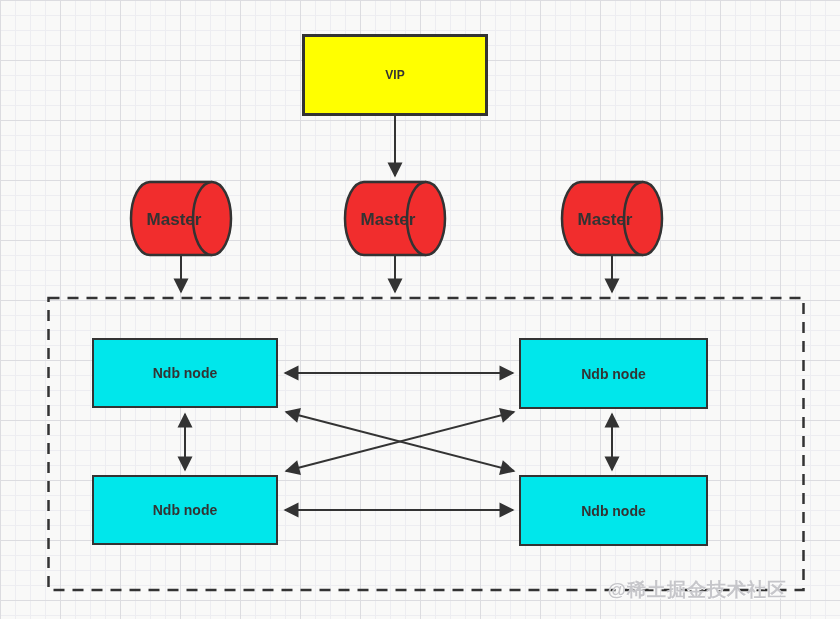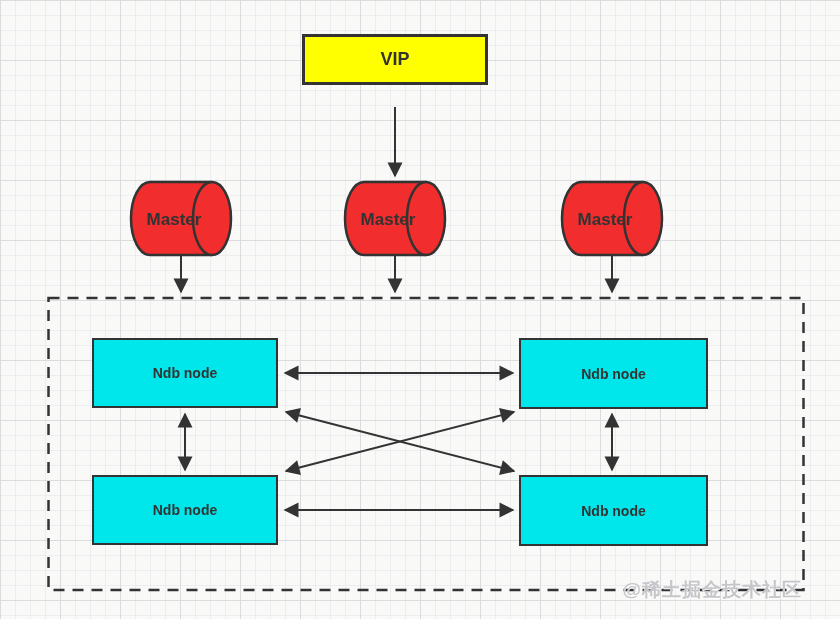--- a/index.html
+++ b/index.html
@@ -67,38 +67,38 @@
     display: flex;
     align-items: center;
     justify-content: center;
     border: 2.5px solid var(--stroke);
     color: var(--stroke);
     font-weight: 700;
   }
 
   .vip-box {
     left: 302px; top: 34px;
-    width: 186px; height: 51px;
+    width: 186px; height: 82px;
     background: var(--vip-fill);
     border-width: 3px;
-    font-size: 18px;
+    font-size: 12px;
   }
 
   .ndb-box {
     background: var(--node-fill);
     font-size: 14px;
   }
   .ndb-tl { left: 92px;  top: 338px; width: 186px; height: 70px; }
   .ndb-tr { left: 519px; top: 338px; width: 189px; height: 71px; }
   .ndb-bl { left: 92px;  top: 475px; width: 186px; height: 70px; }
   .ndb-br { left: 519px; top: 475px; width: 189px; height: 71px; }
 
   .watermark {
     position: absolute;
-    right: 38px;
+    right: 53px;
     top: 577px;
     font-size: 19px;
     font-weight: 700;
     letter-spacing: 1px;
     color: var(--watermark);
     text-shadow: 0 1px 0 #ffffff;
     z-index: 5;
   }
 </style>
 </head>

